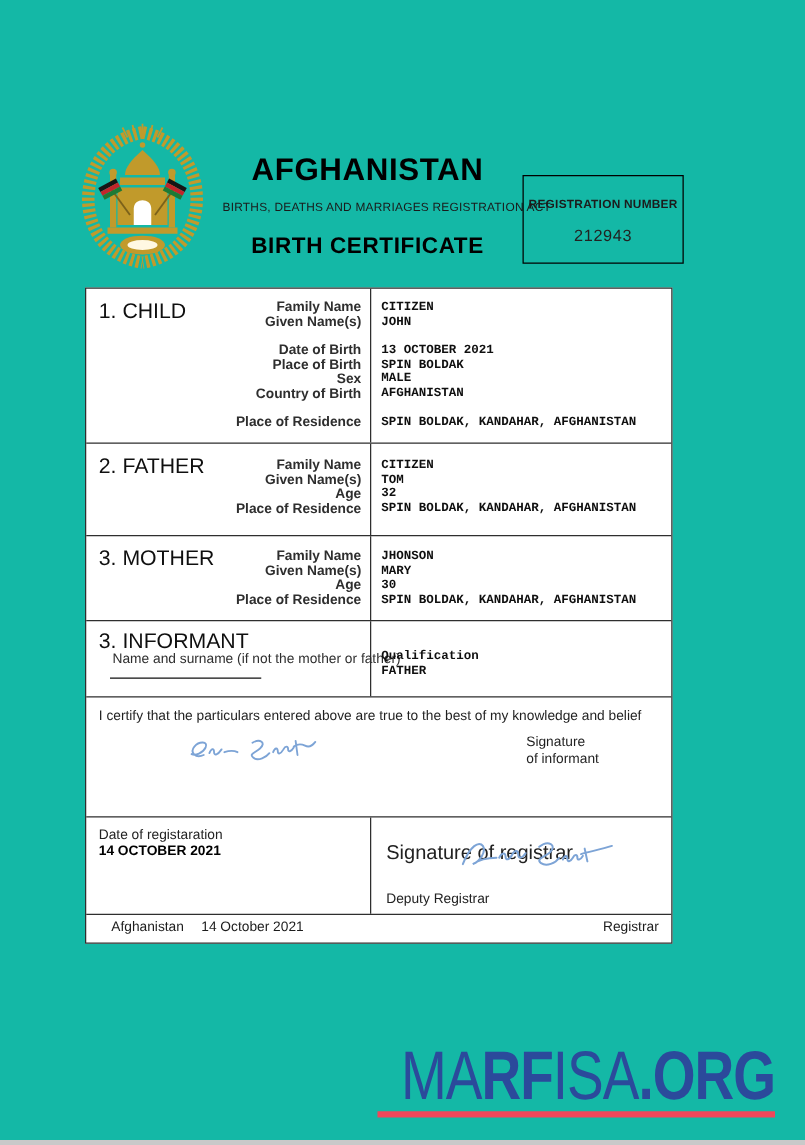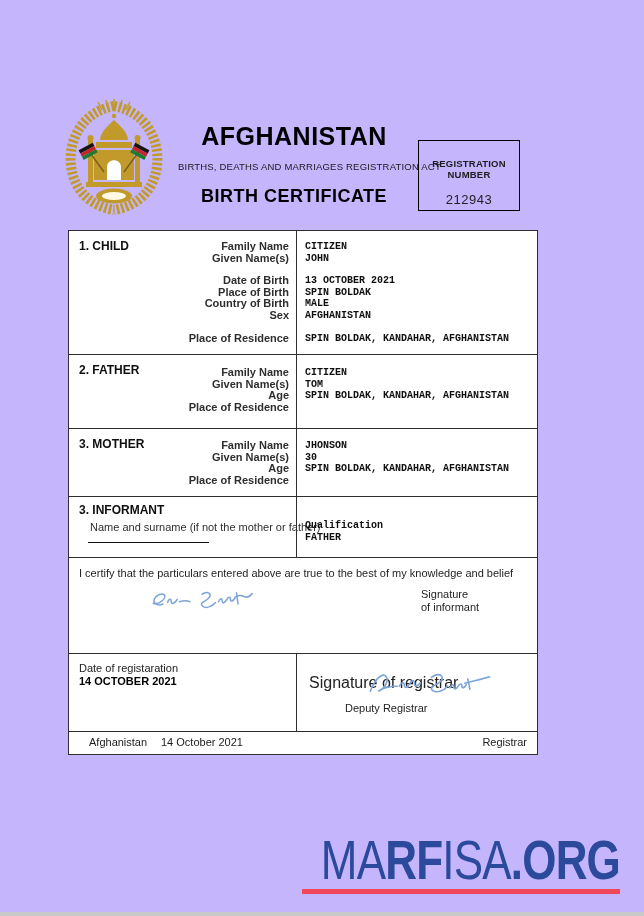--- a/index.html
+++ b/index.html
@@ -1,60 +1,60 @@
 <!DOCTYPE html>
 <html><head>
 <meta charset="utf-8">
 <style>
   * { margin:0; padding:0; box-sizing:border-box; }
   html,body { background:#ffffff; }
   body { width:644px; height:916px; position:relative; font-family:"Liberation Sans", sans-serif; color:#1c1c1c; overflow:hidden; }
 
-  #document { position:absolute; inset:0; background:#c4b5fd; }
+  #document { position:absolute; inset:0; background:#14b8a6; }
 
   
   .emblem { position:absolute; left:58px; top:96px; width:112px; height:122px; }
   .title-block { position:absolute; left:178px; top:122px; width:232px; text-align:center; }
   .country-title { font-size:25px; font-weight:bold; letter-spacing:.5px; color:#000; white-space:nowrap; }
   .act-line { font-size:9.5px; color:#1a1a1a; margin-top:10px; white-space:nowrap; letter-spacing:.2px; }
   .doc-title { font-size:18px; font-weight:bold; margin-top:14px; letter-spacing:.5px; color:#000; white-space:nowrap; }
-  .reg-box { position:absolute; left:418px; top:140px; width:102px; height:71px; border:1.5px solid #000; text-align:center; }
+  .reg-box { position:absolute; left:418px; top:140px; width:129px; height:71px; border:1.5px solid #000; text-align:center; }
   .reg-label { font-size:9.5px; font-weight:bold; margin-top:17px; letter-spacing:.2px; }
   .reg-number { font-size:13px; margin-top:12px; letter-spacing:.5px; color:#222; }
 
   
   .table { position:absolute; left:68px; top:230px; width:470px; border:1px solid #2e2e2e; background:#fff; }
   .row { position:relative; display:flex; border-bottom:1px solid #2e2e2e; }
   .row.last { border-bottom:none; }
   .row.full { display:block; }
   .cl { width:228px; border-right:1px solid #2e2e2e; position:relative; }
   .cr { flex:1; position:relative; }
 
-  .sec-title { position:absolute; left:10px; top:8px; font-size:12px; font-weight:bold; color:#0f0f0f; white-space:nowrap; }
+  .sec-title { position:absolute; left:10px; top:8px; font-size:17px; font-weight:normal; color:#0f0f0f; white-space:nowrap; }
   .labels { text-align:right; padding-right:7px; font-size:11px; color:#2e2e2e; }
   .values { padding-left:8px; font-family:"Liberation Mono", monospace; font-size:10px; font-weight:bold; color:#0f0f0f; }
   .ln { line-height:11.6px; height:11.6px; white-space:nowrap;font-weight:bold; }
   .gap { height:11px; }
 
   
   .inf-name { position:absolute; left:21px; top:24px; font-size:11px; color:#2e2e2e; white-space:nowrap; }
   .inf-line { position:absolute; left:19px; top:45px; width:121px; border-top:1.5px solid #111; }
   .qual { padding-top:23px; padding-left:8px; }
 
   
   .certify-text { position:absolute; left:10px; top:9px; font-size:11px; color:#1f1f1f; white-space:nowrap; }
   .sig-informant { position:absolute; left:76px; top:27px; width:120px; height:32px; }
   .sig-label { position:absolute; left:352px; top:30px; font-size:11px; line-height:13px; color:#1f1f1f; }
 
   
   .reg-date-label { position:absolute; left:10px; top:8px; font-size:11px; color:#222; }
   .reg-date-value { position:absolute; left:10px; top:21px; font-size:11px; font-weight:bold; color:#000; }
   .reg-sig-label { position:absolute; left:12px; top:20px; font-size:16px; color:#222; }
   .sig-registrar { position:absolute; left:64px; top:14px; width:132px; height:36px; }
-  .deputy { position:absolute; left:12px; top:48px; font-size:11px; color:#222;margin-left:36px; }
+  .deputy { position:absolute; left:12px; top:59px; font-size:11px; color:#222; }
 
   
   .foot-country { position:absolute; left:20px; top:4px; font-size:11px; }
   .foot-date { position:absolute; left:92px; top:4px; font-size:11px; }
   .foot-registrar { position:absolute; right:10px; top:4px; font-size:11px; }
 
   
   .wm { position:absolute; right:24px; top:834px; text-align:center; }
   .wm-text { font-size:55px; font-weight:700; color:#2b4a9b; white-space:nowrap; transform:scaleX(0.8); transform-origin:100% 50%; letter-spacing:-1px; line-height:52px; }
   .wm-light { font-weight:400; }
@@ -122,22 +122,22 @@
 
     <div class="row" style="height:124px">
       <div class="cl">
         <div class="sec-title">1. CHILD</div>
         <div class="labels" style="padding-top:10px">
           <div class="ln">Family Name</div>
           <div class="ln">Given Name(s)</div>
           <div class="gap"></div>
           <div class="ln">Date of Birth</div>
           <div class="ln">Place of Birth</div>
+          <div class="ln">Sex</div>
           <div class="ln">Country of Birth</div>
-          <div class="ln">Sex</div>
           <div class="gap"></div>
           <div class="ln">Place of Residence</div>
         </div>
       </div>
       <div class="cr">
         <div class="values" style="padding-top:10px">
           <div class="ln">CITIZEN</div>
           <div class="ln">JOHN</div>
           <div class="gap"></div>
           <div class="ln">13 OCTOBER 2021</div>
@@ -157,38 +157,40 @@
           <div class="ln">Family Name</div>
           <div class="ln">Given Name(s)</div>
           <div class="ln">Age</div>
           <div class="ln">Place of Residence</div>
         </div>
       </div>
       <div class="cr">
         <div class="values" style="padding-top:12px">
           <div class="ln">CITIZEN</div>
           <div class="ln">TOM</div>
+          <div class="ln">32</div>
           <div class="ln">SPIN BOLDAK, KANDAHAR, AFGHANISTAN</div>
         </div>
       </div>
     </div>
 
     <div class="row" style="height:68px">
       <div class="cl">
         <div class="sec-title">3. MOTHER</div>
         <div class="labels" style="padding-top:11px">
           <div class="ln">Family Name</div>
           <div class="ln">Given Name(s)</div>
           <div class="ln">Age</div>
           <div class="ln">Place of Residence</div>
         </div>
       </div>
       <div class="cr">
         <div class="values" style="padding-top:11px">
           <div class="ln">JHONSON</div>
+          <div class="ln">MARY</div>
           <div class="ln">30</div>
           <div class="ln">SPIN BOLDAK, KANDAHAR, AFGHANISTAN</div>
         </div>
       </div>
     </div>
 
     <div class="row" style="height:61px">
       <div class="cl">
         <div class="sec-title" style="top:6px">3. INFORMANT</div>
         <div class="inf-name">Name and surname (if not the mother or father)</div>

